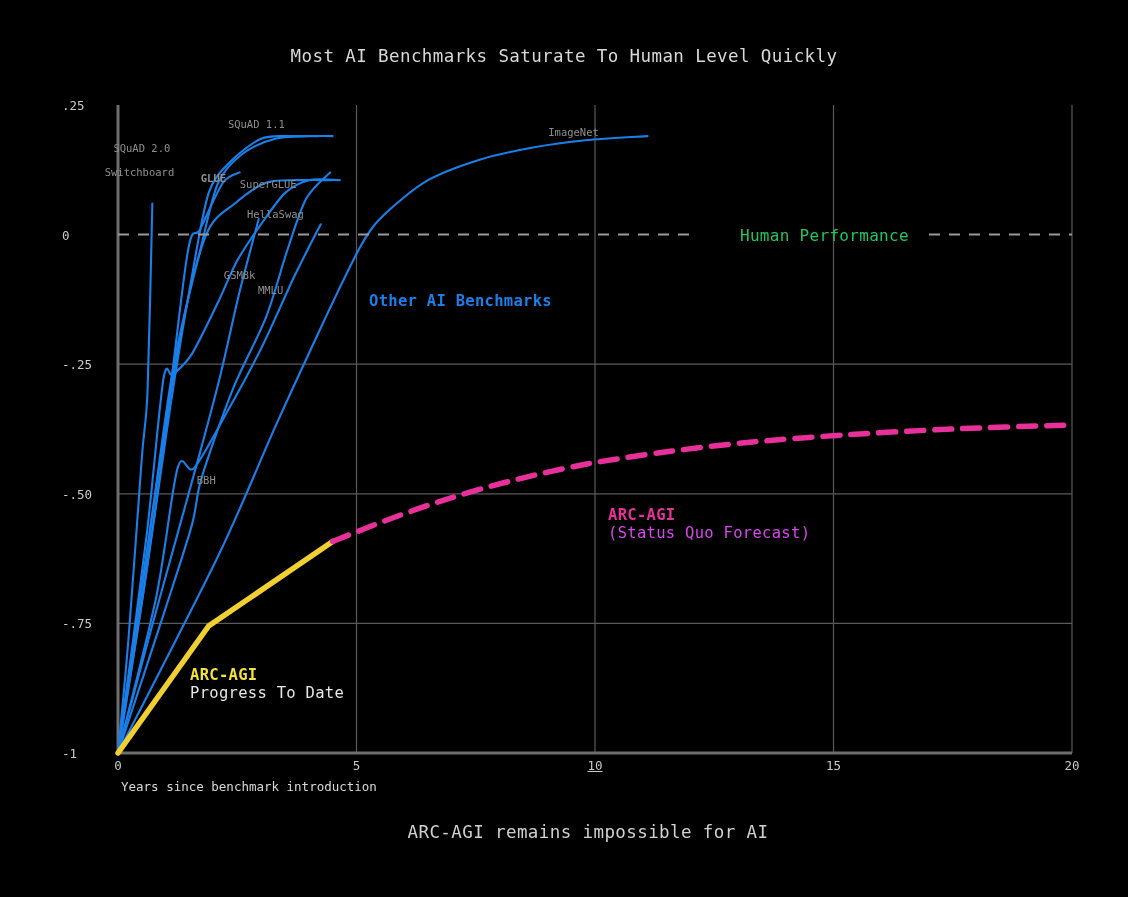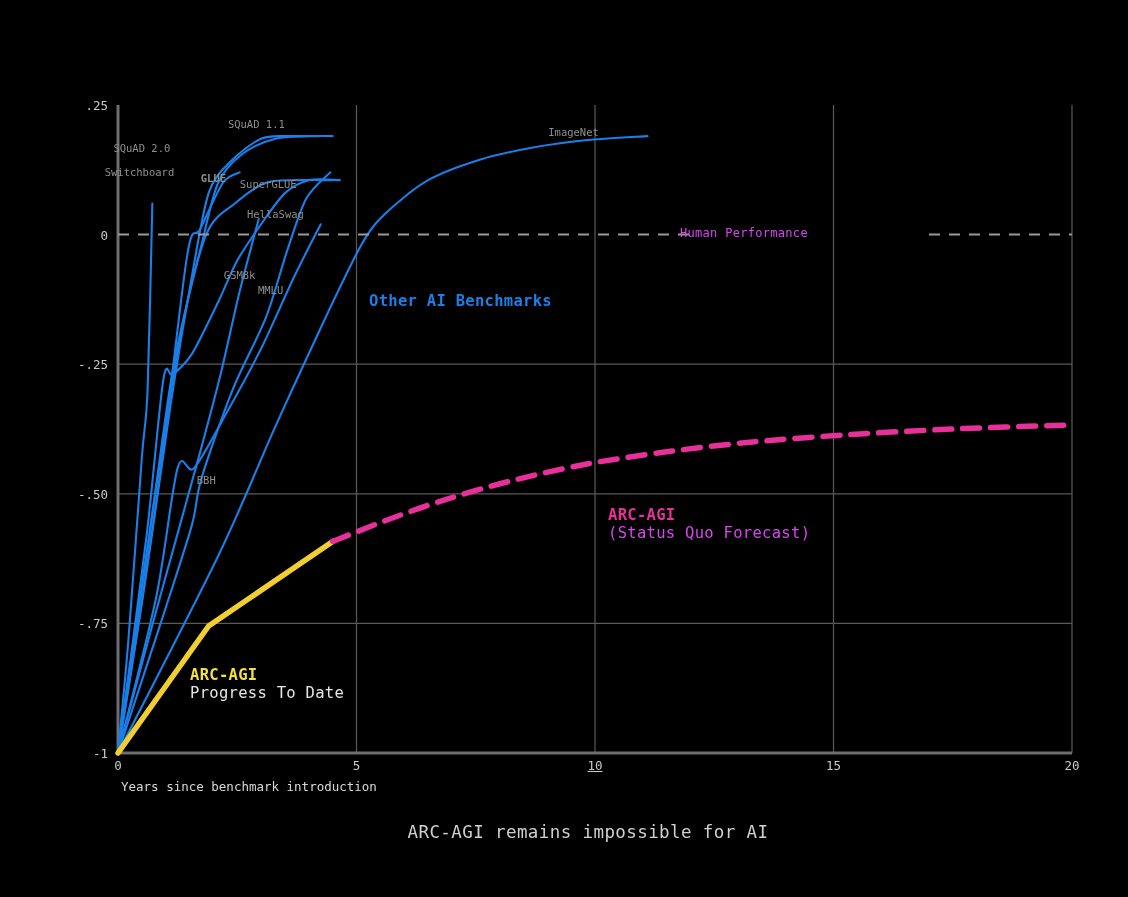--- a/index.html
+++ b/index.html
@@ -14,21 +14,21 @@
   .title{
     position:absolute;left:0;top:46px;width:1128px;text-align:center;
     font-size:17.5px;color:#d8d8d8;letter-spacing:0.4px;
   }
   .caption{
     position:absolute;left:0;top:822px;width:1128px;text-align:center;
     font-size:17.5px;color:#d0d0d0;letter-spacing:0.4px;padding-left:24px;
   }
   svg.layer{position:absolute;left:0;top:0;width:1128px;height:897px;overflow:visible;}
   .ytick{
-    position:absolute;right:0;text-align:right;width:46px;
+    position:absolute;right:0;text-align:left;width:46px;
     font-size:12.5px;color:#c9c9c9;transform:translateY(-50%);
   }
   .xtick{
     position:absolute;top:758px;font-size:12.5px;color:#c9c9c9;
     transform:translateX(-50%);
   }
   .xaxis-label{
     position:absolute;left:121px;top:779px;font-size:12.5px;color:#d8d8d8;
   }
   .series-label{
@@ -36,29 +36,30 @@
   }
   .ann{position:absolute;white-space:nowrap;}
   .ann .l1{font-size:15.5px;font-weight:bold;letter-spacing:0.3px;}
   .ann .l2{font-size:15.5px;letter-spacing:0.3px;}
   .ann-blue .l1{color:#1a7fe8;}
   .ann-pink .l1{color:#e8309a;font-weight:bold;}
   .ann-pink .l2{color:#d946ef;}
   .ann-yellow .l1{color:#f2e23a;}
   .ann-yellow .l2{color:#e6e6e6;}
   .human-label{
-    position:absolute;left:680px;top:226px;font-size:12px;color:#d946ef;
+    position:absolute;left:740px;top:226px;font-size:16px;color:#22c55e;
     letter-spacing:0.3px;
   }
 </style>
 </head>
 <body>
 
 <div id="chart-root">
 
+  <div class="title">Most AI Benchmarks Saturate To Human Level Quickly</div>
 
   <div id="ytick-layer">
       <div class="ytick" style="left: 62px; top: 105px;">.25</div>
       <div class="ytick" style="left: 62px; top: 234.6px;">0</div>
       <div class="ytick" style="left: 62px; top: 364.2px;">-.25</div>
       <div class="ytick" style="left: 62px; top: 493.8px;">-.50</div>
       <div class="ytick" style="left: 62px; top: 623.4px;">-.75</div>
       <div class="ytick" style="left: 62px; top: 753px;">-1</div>
     </div>
   <div id="xtick-layer">

